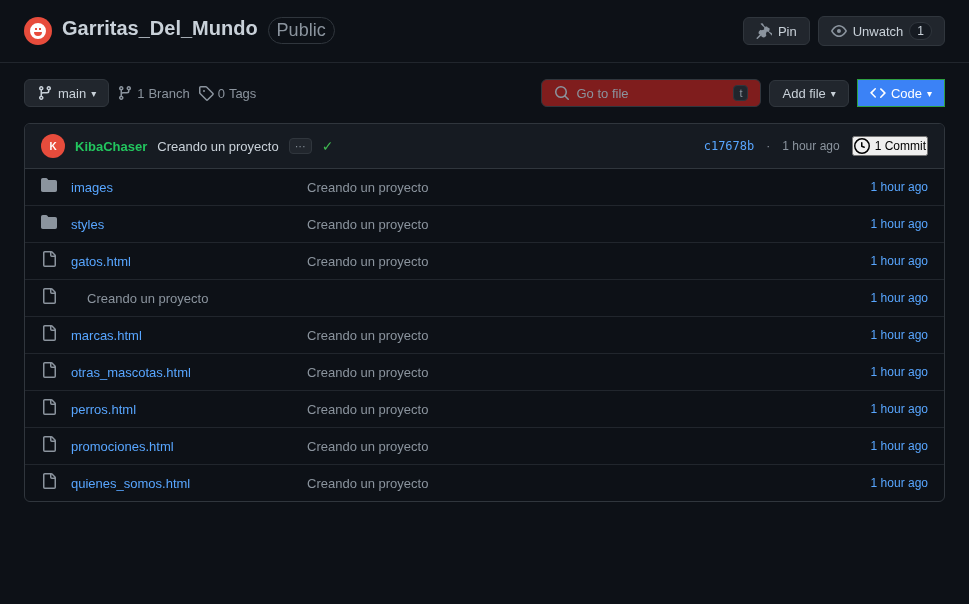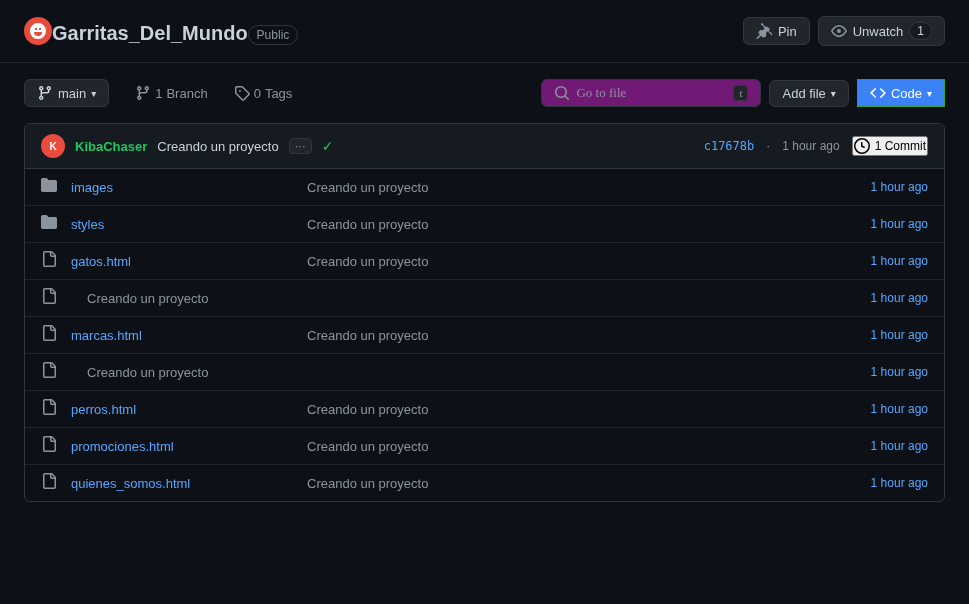--- a/index.html
+++ b/index.html
@@ -16,21 +16,22 @@
     
     .repo-header {
       display: flex;
       align-items: center;
       justify-content: space-between;
       padding: 16px 24px;
       border-bottom: 1px solid #21262d;
     }
     .repo-header-left {
       display: flex;
-      align-items: flex-end;
+      align-items: flex-start;
+      gap: 10px;
     }
     .repo-avatar {
       width: 28px;
       height: 28px;
       background: #e74c3c;
       border-radius: 50%;
       display: flex;
       align-items: center;
       justify-content: center;
       color: white;
@@ -41,21 +42,21 @@
     .repo-name {
       font-size: 20px;
       font-weight: 600;
       color: #c9d1d9;
     }
     .public-badge {
       background: transparent;
       border: 1px solid #30363d;
       border-radius: 20px;
       padding: 2px 8px;
-      font-size: 12px;
+      font-size: 18px;
       color: #8b949e;
     }
     .header-actions {
       display: flex;
       gap: 8px;
       align-items: center;
     }
     .btn {
       display: flex;
       align-items: center;
@@ -80,21 +81,21 @@
     .toolbar {
       display: flex;
       align-items: center;
       justify-content: space-between;
       padding: 16px 24px;
       gap: 12px;
     }
     .toolbar-left {
       display: flex;
       align-items: center;
-      gap: 26px;
+      gap: 8px;
     }
     .branch-btn {
       display: flex;
       align-items: center;
       gap: 5px;
       padding: 5px 12px;
       border-radius: 6px;
       border: 1px solid #30363d;
       background: #21262d;
       color: #c9d1d9;
@@ -114,25 +115,24 @@
       align-items: center;
       gap: 8px;
     }
     .search-box {
       display: flex;
       align-items: center;
       gap: 6px;
       padding: 5px 12px;
       border-radius: 6px;
       border: 1px solid #30363d;
-      background: #701a75;
+      background: #7f1d1d;
       color: #8b949e;
       font-size: 13px;
       min-width: 220px;
-      font-family: Liberation Serif, serif;
     }
     .search-box .kbd {
       margin-left: auto;
       background: #21262d;
       border: 1px solid #30363d;
       border-radius: 4px;
       padding: 1px 5px;
       font-size: 11px;
       color: #8b949e;
     }
@@ -432,20 +432,21 @@
       <span class="file-name">marcas.html</span>
       <span class="file-commit-msg">Creando un proyecto</span>
       <span class="file-time">1 hour ago</span>
     </div>
       <div class="file-row">
       <span class="file-icon">
         <svg width="16" height="16" viewBox="0 0 16 16" fill="#8b949e">
             <path d="M2 1.75C2 .784 2.784 0 3.75 0h6.586c.464 0 .909.184 1.237.513l2.914 2.914c.329.328.513.773.513 1.237v9.586A1.75 1.75 0 0 1 13.25 16h-9.5A1.75 1.75 0 0 1 2 14.25Zm1.75-.25a.25.25 0 0 0-.25.25v12.5c0 .138.112.25.25.25h9.5a.25.25 0 0 0 .25-.25V6h-2.75A1.75 1.75 0 0 1 9 4.25V1.5Zm6.75.062V4.25c0 .138.112.25.25.25h2.688l-.011-.013-2.914-2.914-.013-.011Z"></path>
           </svg>
       </span>
+      <span class="file-name">otras_mascotas.html</span>
       <span class="file-commit-msg">Creando un proyecto</span>
       <span class="file-time">1 hour ago</span>
     </div>
       <div class="file-row">
       <span class="file-icon">
         <svg width="16" height="16" viewBox="0 0 16 16" fill="#8b949e">
             <path d="M2 1.75C2 .784 2.784 0 3.75 0h6.586c.464 0 .909.184 1.237.513l2.914 2.914c.329.328.513.773.513 1.237v9.586A1.75 1.75 0 0 1 13.25 16h-9.5A1.75 1.75 0 0 1 2 14.25Zm1.75-.25a.25.25 0 0 0-.25.25v12.5c0 .138.112.25.25.25h9.5a.25.25 0 0 0 .25-.25V6h-2.75A1.75 1.75 0 0 1 9 4.25V1.5Zm6.75.062V4.25c0 .138.112.25.25.25h2.688l-.011-.013-2.914-2.914-.013-.011Z"></path>
           </svg>
       </span>
       <span class="file-name">perros.html</span>

